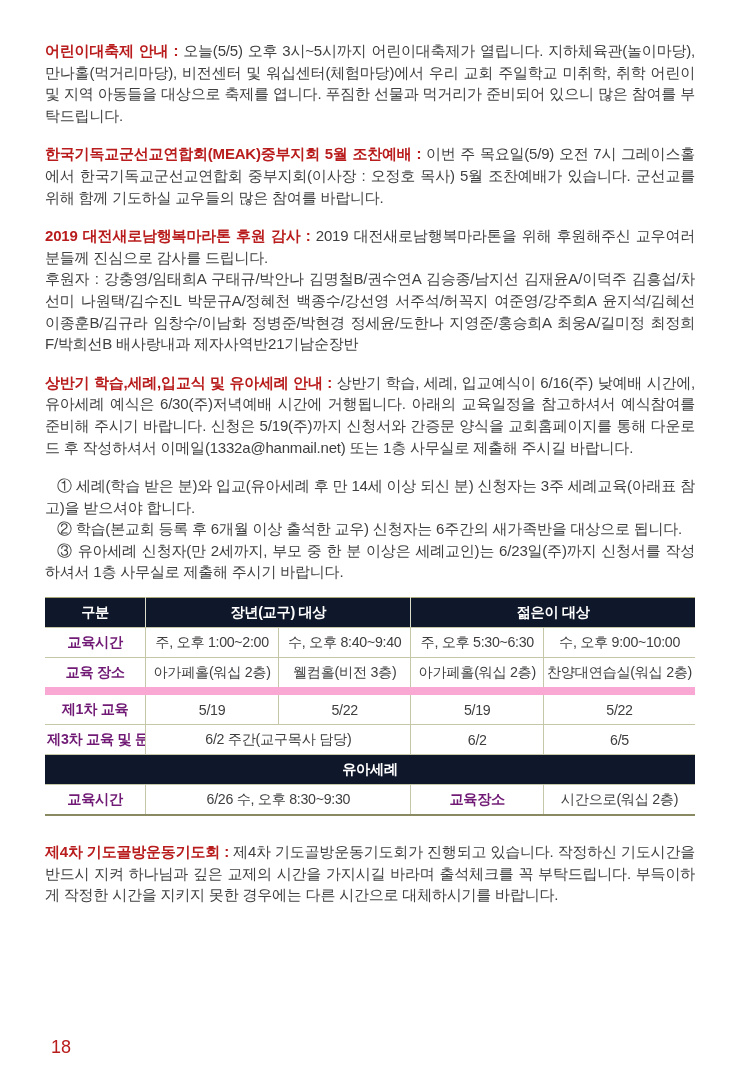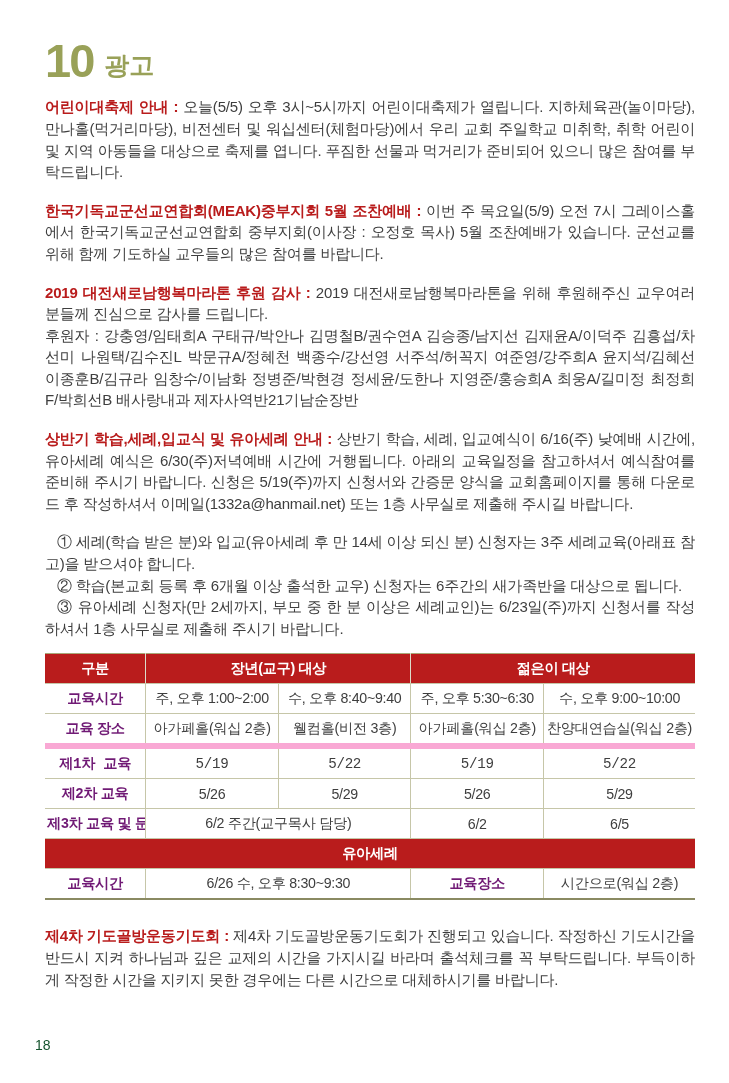--- a/index.html
+++ b/index.html
@@ -32,41 +32,37 @@
     font-size:14.2px; margin:2px 0 25px 0; letter-spacing:-0.3px;
   }
   table.edu td, table.edu th {
     border:1px solid #c6c6a8; padding:4px 2px; text-align:center;
     vertical-align:middle; height:21px; font-weight:500;
     overflow:hidden; white-space:nowrap;
   }
   table.edu td:first-child, table.edu th:first-child { border-left:none; }
   table.edu td:last-child, table.edu th:last-child { border-right:none; }
   table.edu th.band, table.edu th.head {
-    background:#b91c1c; color:#ffffff; font-weight:bold;
+    background:#0f172a; color:#ffffff; font-weight:bold;
     border-color:#c6c6a8; border-top-color:#a8a878;
   }
   table.edu th.head { border-left-color:#dcdccb; border-right-color:#dcdccb; }
   table.edu th.head:first-child { border-left:none; }
   table.edu th.head:last-child { border-right:none; }
   table.edu td.lbl { color:#701a75; font-weight:bold; }
-  table.edu tr.sep td { border-top:6px solid #f9a8d4;font-family:Liberation Mono, monospace; }
+  table.edu tr.sep td { border-top:8px solid #f9a8d4; }
   table.edu tr.last td { border-bottom:2px solid #8a8a62; }
 
-  .pageno { position:absolute; left:35px; top:1037px; font-size:14px; color:#14532d; }
+  .pageno { position:absolute; left:51px; top:1037px; font-size:18px; color:#b91c1c; }
 </style>
 </head>
 <body>
 
 <div class="page">
 
-  <div class="masthead">
-    <span class="num">10</span>
-    <span class="ttl">광고</span>
-  </div>
 
   <p class="para"><span class="h">어린이대축제 안내 : </span><span>오늘(5/5) 오후 3시~5시까지 어린이대축제가 열립니다. 지하체육관(놀이마당), 만나홀(먹거리마당), 비전센터 및 워십센터(체험마당)에서 우리 교회 주일학교 미취학, 취학 어린이 및 지역 아동들을 대상으로 축제를 엽니다. 푸짐한 선물과 먹거리가 준비되어 있으니 많은 참여를 부탁드립니다.</span></p>
 
   <p class="para"><span class="h">한국기독교군선교연합회(MEAK)중부지회 5월 조찬예배 : </span><span>이번 주 목요일(5/9) 오전 7시 그레이스홀에서 한국기독교군선교연합회 중부지회(이사장 : 오정호 목사) 5월 조찬예배가 있습니다. 군선교를 위해 함께 기도하실 교우들의 많은 참여를 바랍니다.</span></p>
 
   <p class="para"><span class="h">2019 대전새로남행복마라톤 후원 감사 : </span><span>2019 대전새로남행복마라톤을 위해 후원해주신 교우여러분들께 진심으로 감사를 드립니다.</span><span class="donors">후원자 : 강충영/임태희A 구태규/박안나 김명철B/권수연A 김승종/남지선 김재윤A/이덕주 김흥섭/차선미 나원택/김수진L 박문규A/정혜천 백종수/강선영 서주석/허꼭지 여준영/강주희A 윤지석/김혜선 이종훈B/김규라 임창수/이남화 정병준/박현경 정세윤/도한나 지영준/홍승희A 최웅A/길미정 최정희F/박희선B 배사랑내과 제자사역반21기남순장반</span></p>
 
   <p class="para"><span class="h">상반기 학습,세례,입교식 및 유아세례 안내 : </span><span>상반기 학습, 세례, 입교예식이 6/16(주) 낮예배 시간에, 유아세례 예식은 6/30(주)저녁예배 시간에 거행됩니다. 아래의 교육일정을 참고하셔서 예식참여를 준비해 주시기 바랍니다. 신청은 5/19(주)까지 신청서와 간증문 양식을 교회홈페이지를 통해 다운로드 후 작성하셔서 이메일(1332a@hanmail.net) 또는 1층 사무실로 제출해 주시길 바랍니다.</span></p>
 
   <div class="notes">
@@ -104,27 +100,20 @@
       <td>찬양대연습실(워십 2층)</td>
     </tr>
     <tr class="sep">
       <td class="lbl">제1차 교육</td>
       <td>5/19</td>
       <td>5/22</td>
       <td>5/19</td>
       <td>5/22</td>
     </tr>
     <tr>
-      <td class="lbl">제2차 교육</td>
-      <td>5/26</td>
-      <td>5/29</td>
-      <td>5/26</td>
-      <td>5/29</td>
-    </tr>
-    <tr>
       <td class="lbl">제3차 교육 및 문답</td>
       <td colspan="2">6/2 주간(교구목사 담당)</td>
       <td>6/2</td>
       <td>6/5</td>
     </tr>
     <tr>
       <th class="band" colspan="5">유아세례</th>
     </tr>
     <tr class="last">
       <td class="lbl">교육시간</td>

